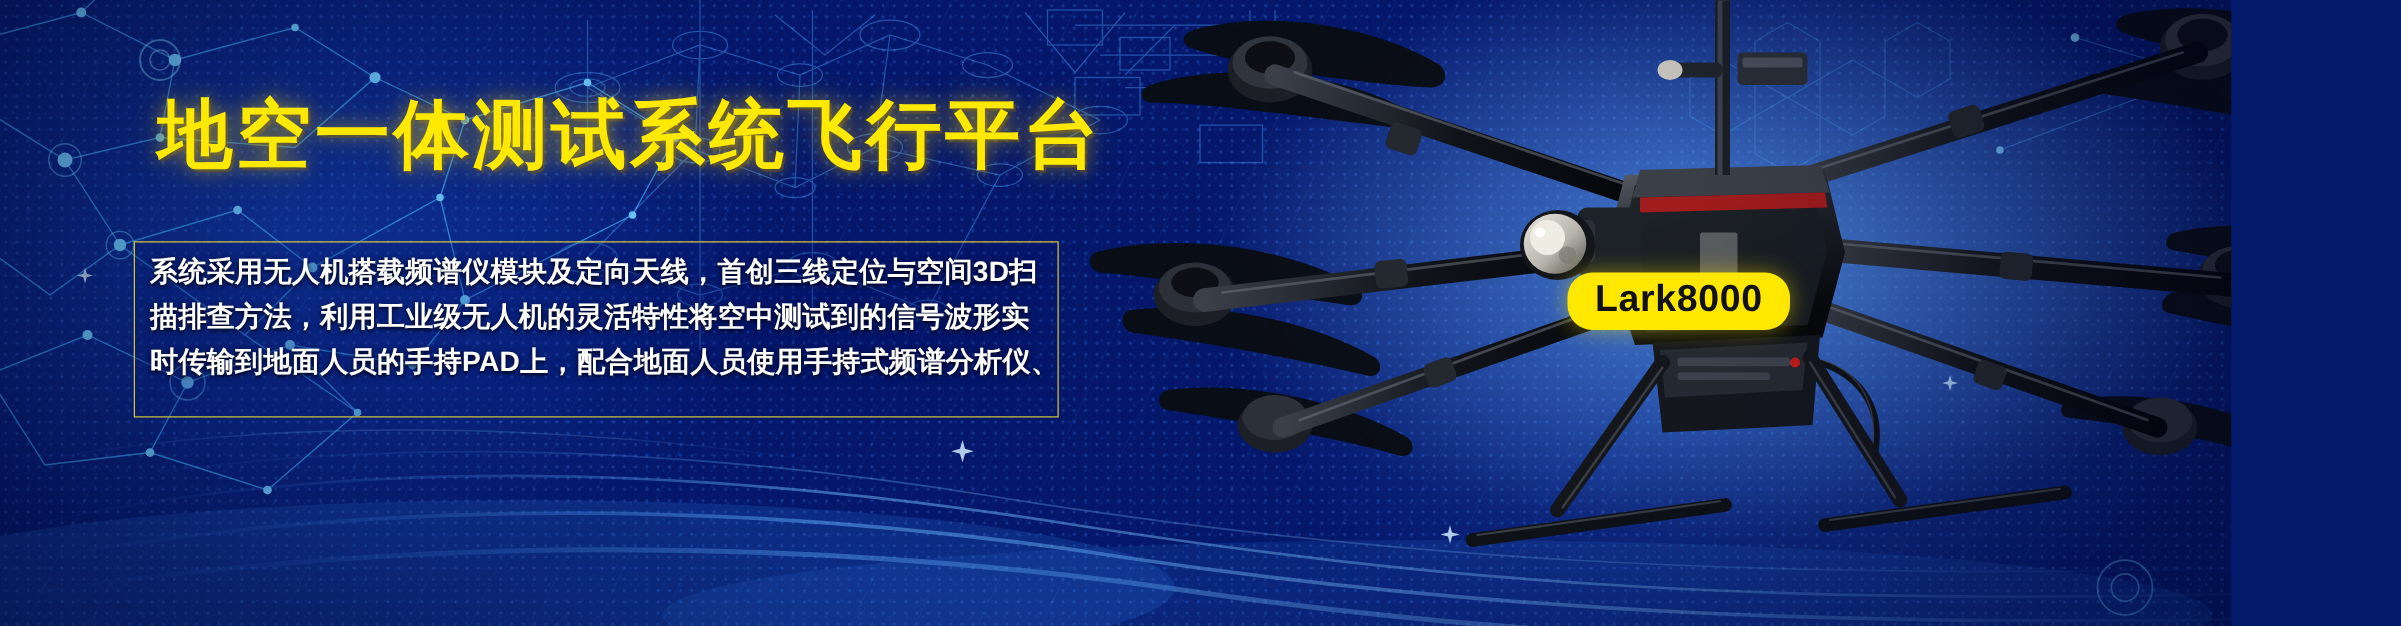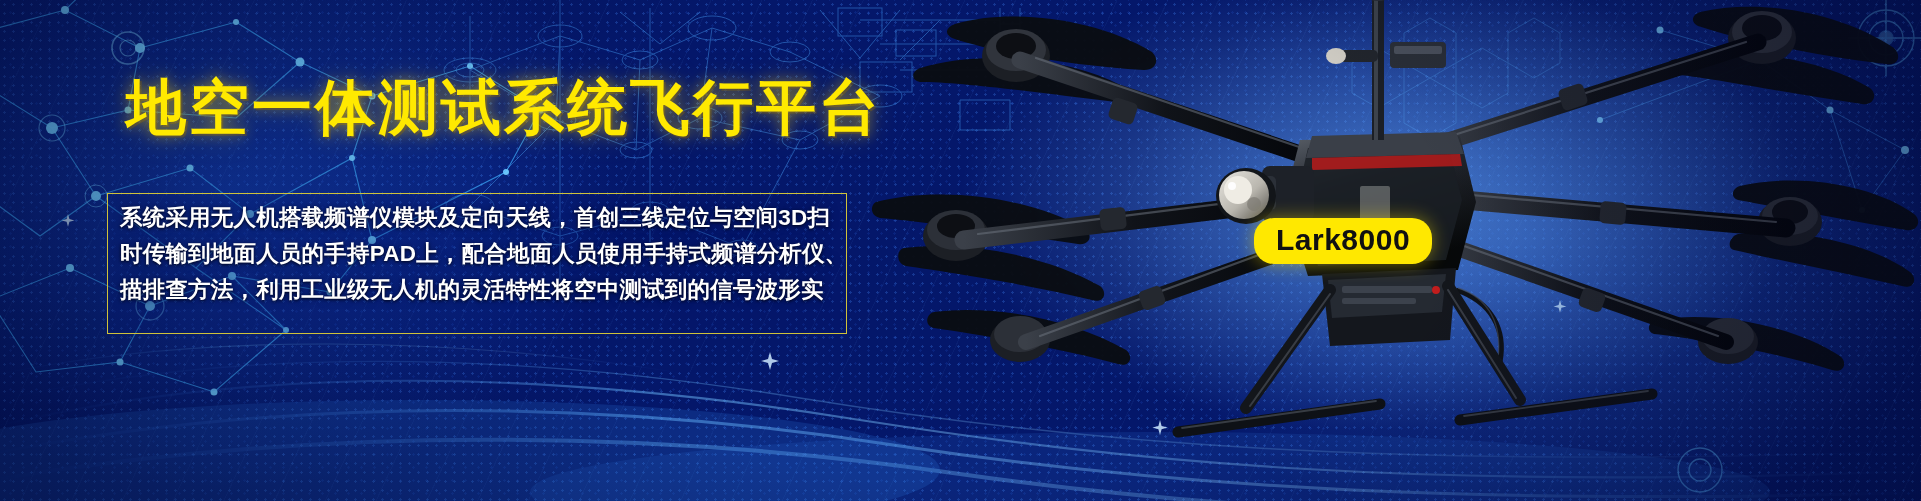--- a/index.html
+++ b/index.html
@@ -1,20 +1,20 @@
 <!DOCTYPE html>
 <html><head>
 <meta charset="utf-8">
 <style>
   * { margin:0; padding:0; box-sizing:border-box; }
   html,body { width:1921px; height:501px; overflow:hidden; background:#041a6b; }
   body { font-family:"Liberation Sans", sans-serif; }
 
   #banner{
-    position:relative; width:1921px; height:501px; overflow:hidden;
+    position:relative; width:1785px; height:501px; overflow:hidden;
     background:
       radial-gradient(ellipse 700px 420px at 1180px 210px, rgba(60,120,255,.55) 0%, rgba(20,60,190,.25) 45%, rgba(0,0,0,0) 72%),
       radial-gradient(ellipse 900px 520px at 300px 160px, rgba(10,40,150,.55) 0%, rgba(4,20,95,.2) 60%, rgba(0,0,0,0) 80%),
       linear-gradient(160deg,#0a1f8a 0%, #061croot 0%, #06227e 22%, #051a6e 48%, #02105a 75%, #010a3c 100%);
     background-color:#04176a;
   }
 
   
   .dots{
     position:absolute; inset:0;
@@ -394,20 +394,20 @@
     </g>
   </svg>
 
   <div class="vignette"></div>
 
   <div id="title">地空一体测试系统飞行平台</div>
 
   <div id="descbox">
     <div id="desc">
       <span class="ln">系统采用无人机搭载频谱仪模块及定向天线，首创三线定位与空间3D扫</span>
+      <span class="ln">描排查方法，利用工业级无人机的灵活特性将空中测试到的信号波形实</span>
       <span class="ln">时传输到地面人员的手持PAD上，配合地面人员使用手持式频谱分析仪、</span>
-      <span class="ln">描排查方法，利用工业级无人机的灵活特性将空中测试到的信号波形实</span>
     </div>
   </div>
 
   <div id="badge">Lark8000</div>
 
 </div>
 
 </body></html>

